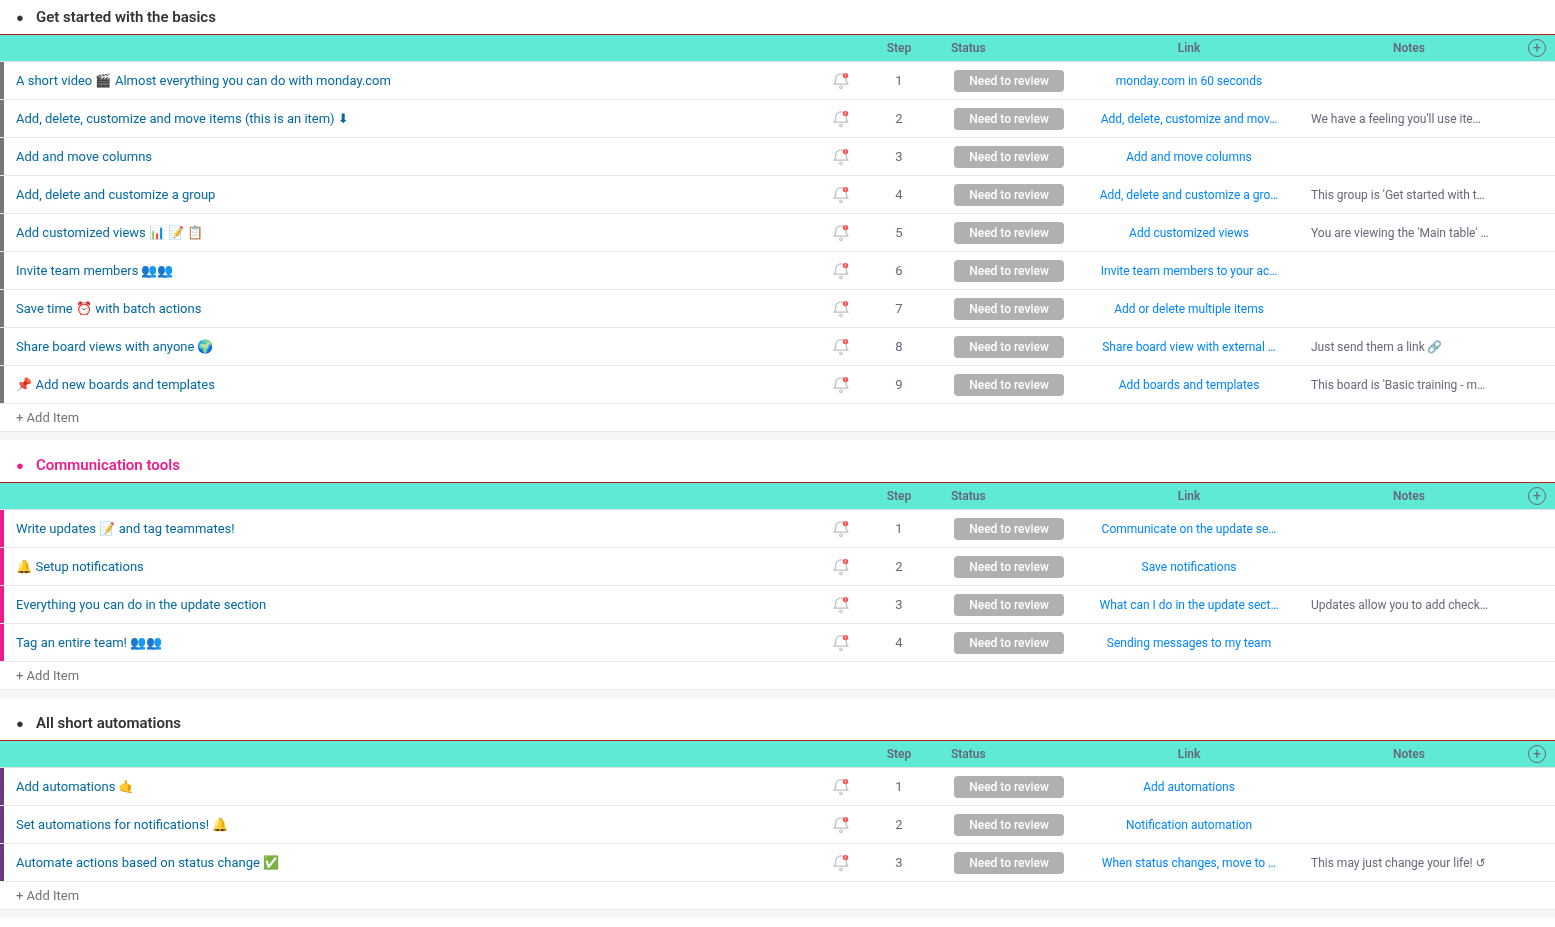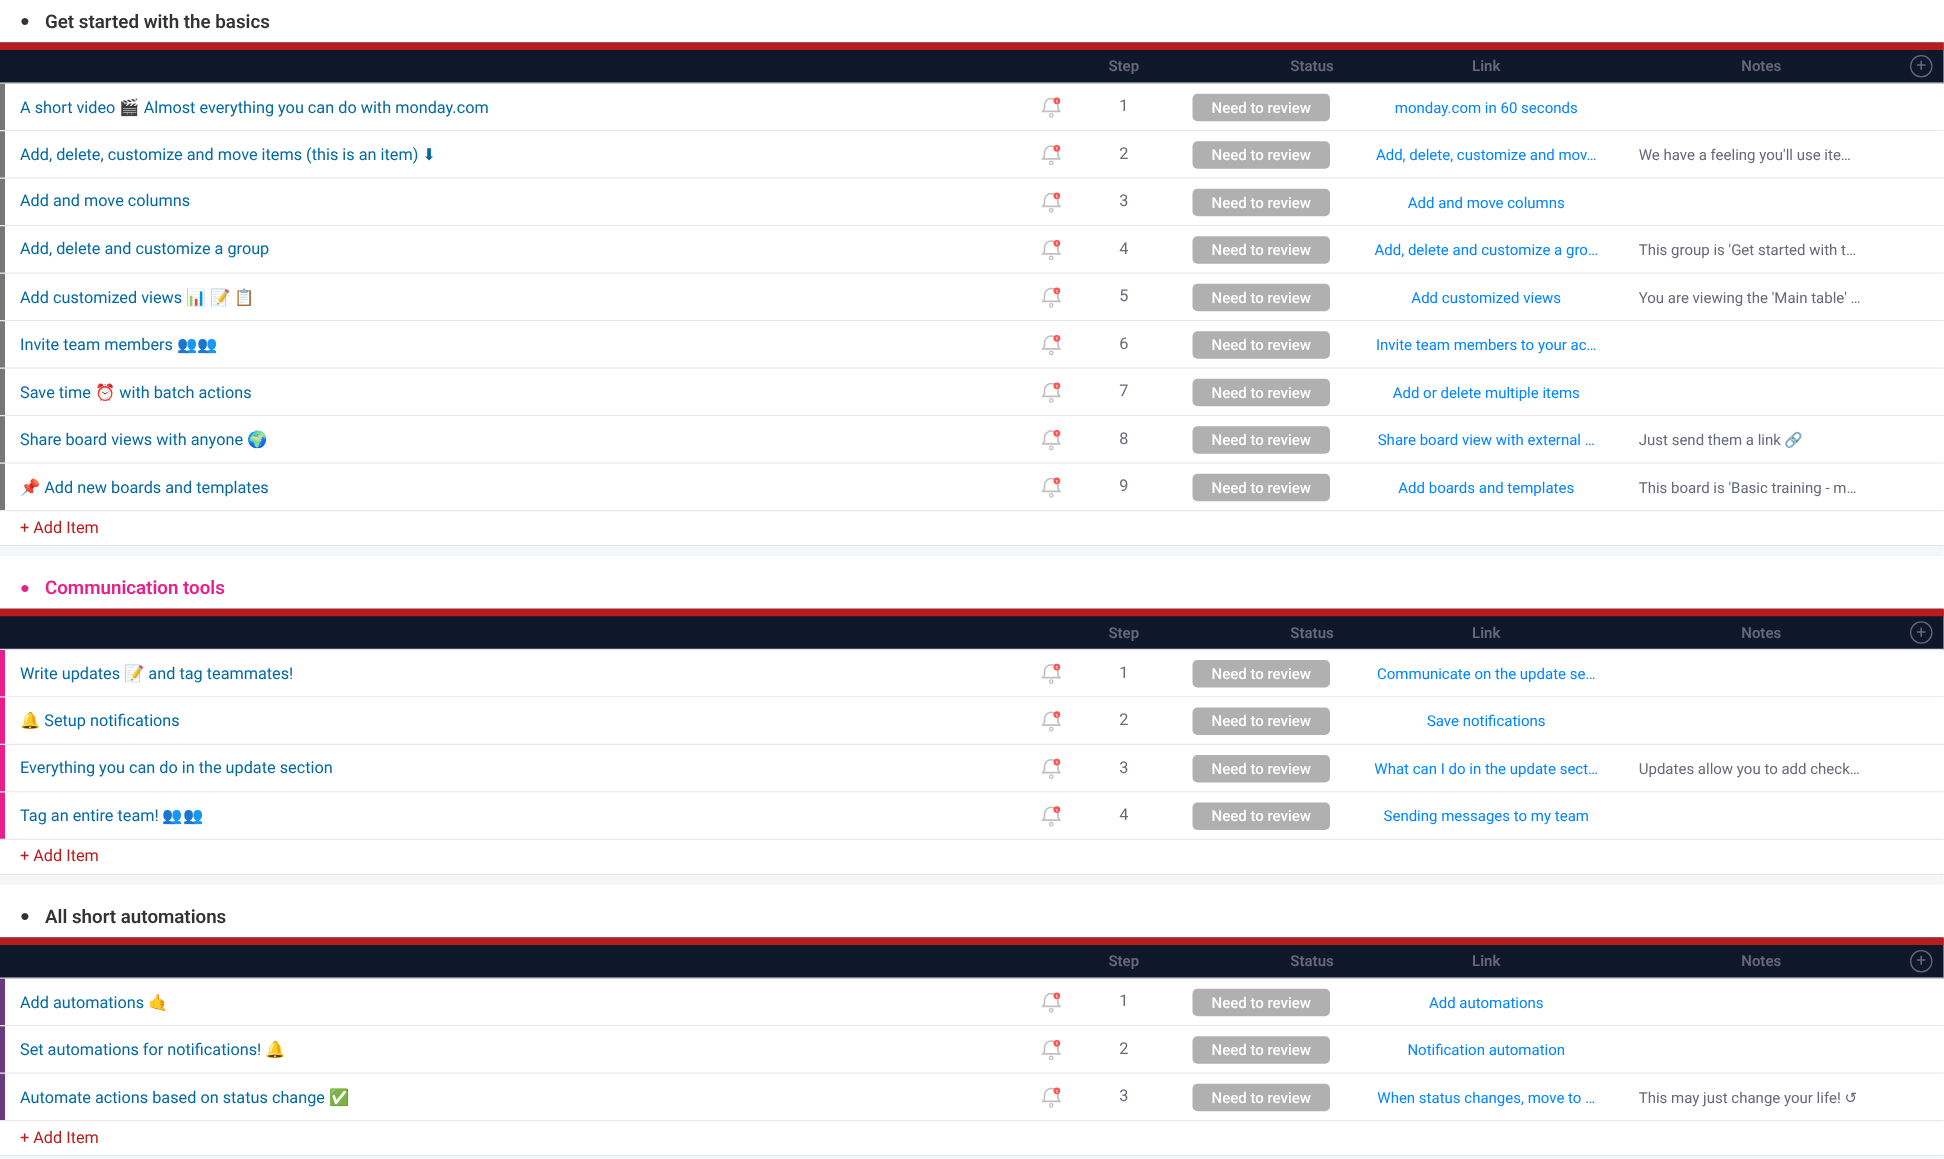--- a/index.html
+++ b/index.html
@@ -42,21 +42,21 @@
     .section-title.automations { color: #333; }
 
     .col-step, .col-status, .col-link, .col-notes {
       padding: 6px 12px;
       font-size: 12px;
       color: #676879;
       font-weight: 600;
     }
 
     .col-step { width: 80px; text-align: center; }
-    .col-status { width: 140px; text-align: right; }
+    .col-status { width: 140px; text-align: left; }
     .col-link { width: 220px; text-align: center; }
     .col-notes { width: 220px; text-align: center; }
 
     .col-add { width: 36px; text-align: center; color: #676879; }
 
     .data-row {
       display: flex;
       align-items: center;
       border-bottom: 1px solid #e8e8e8;
       min-height: 38px;
@@ -142,36 +142,36 @@
     .row-plus {
       width: 36px;
       text-align: center;
       color: #676879;
     }
 
     .add-item-row {
       display: flex;
       align-items: center;
       padding: 6px 16px;
-      color: #b91c1c;
+      color: #737373;
       font-size: 13px;
       cursor: pointer;
       border-bottom: 1px solid #e8e8e8;
     }
 
     .spacer-row {
       height: 8px;
       background: #f5f6f8;
     }
 
     .section-col-headers {
       display: flex;
       align-items: center;
-      background: #0f172a;
-      border-top: 6px solid #b91c1c;
+      background: #5eead4;
+      border-top: 1px solid #b91c1c;
       border-bottom: 1px solid #e0e0e0;
     }
 
     .headings-area {
       flex: 1;
       padding: 6px 12px;
       font-size: 12px;
       color: #676879;
       font-weight: 600;
     }

